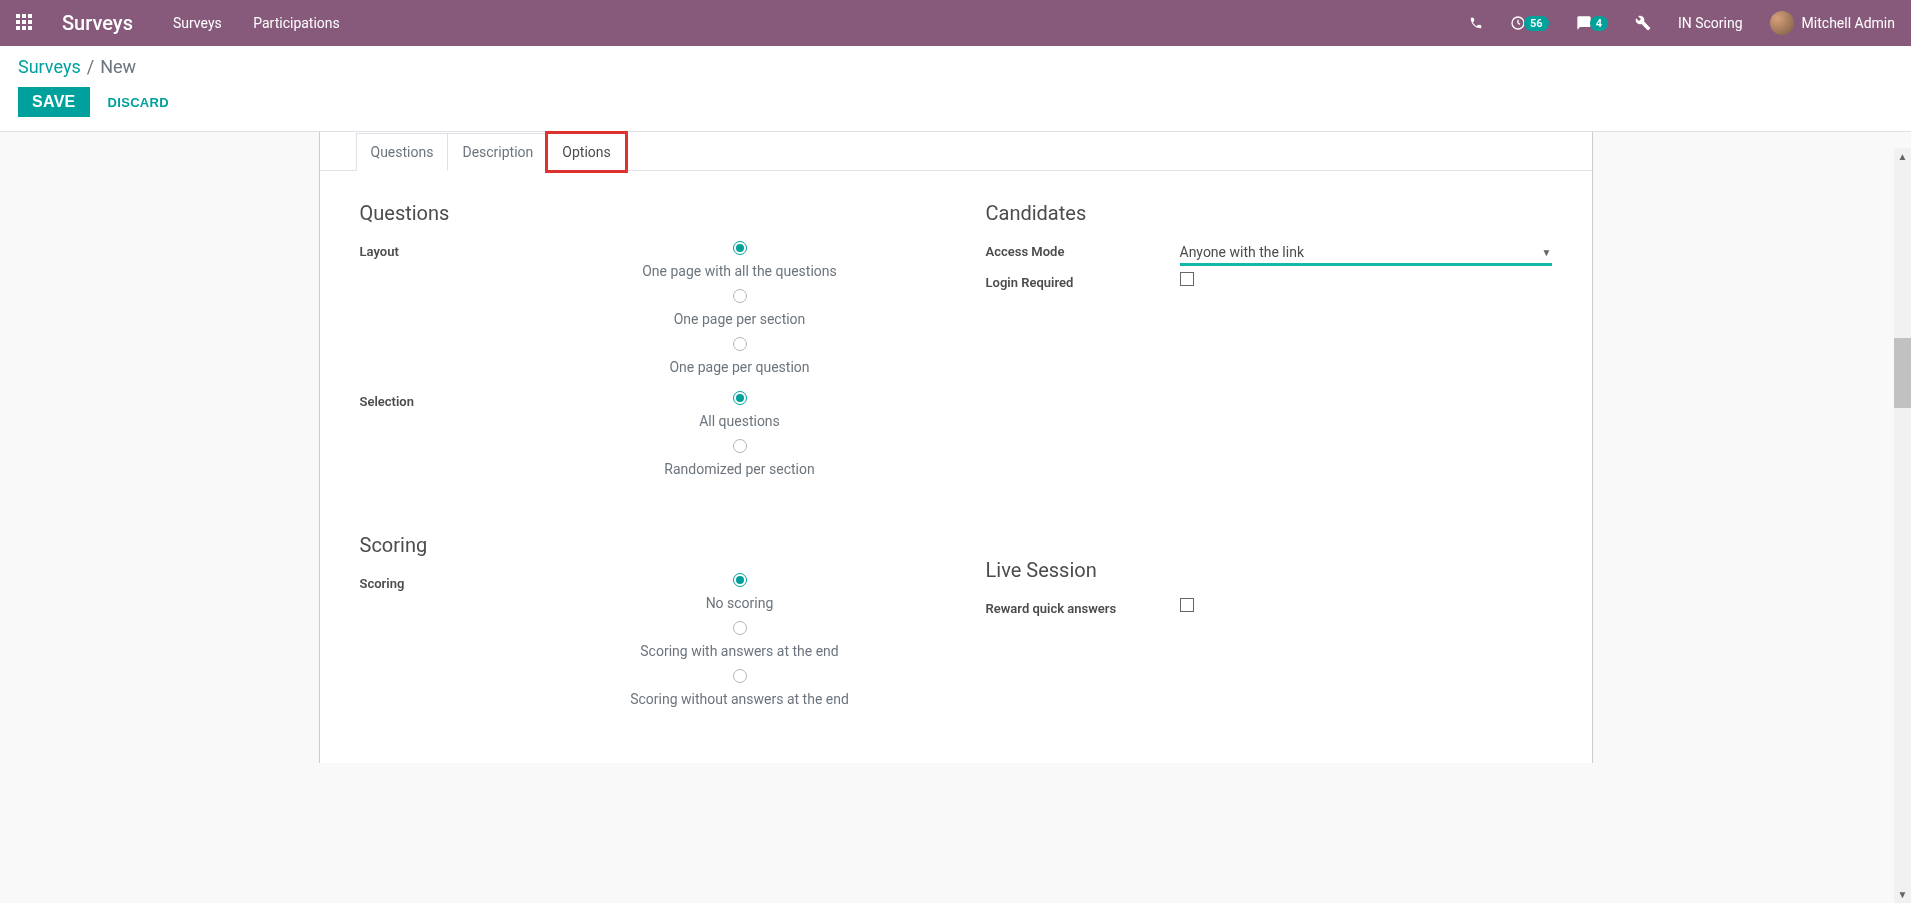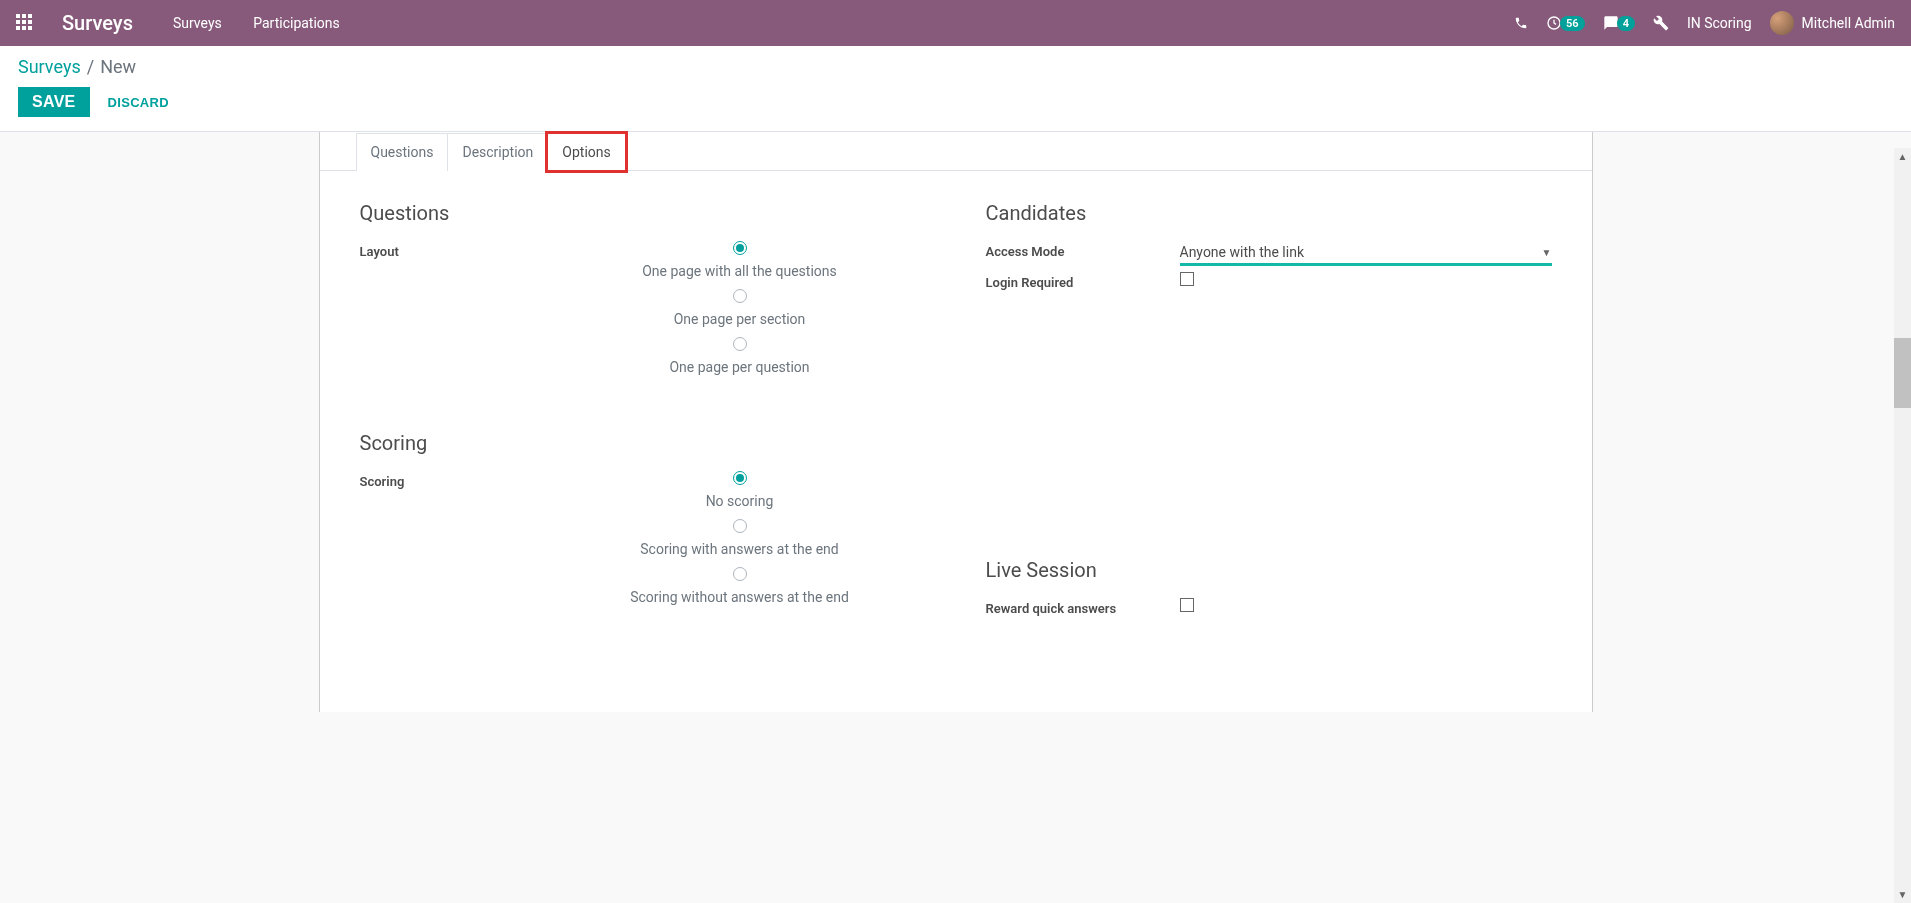--- a/index.html
+++ b/index.html
@@ -4,21 +4,21 @@
 <style>
   * { box-sizing: border-box; margin: 0; padding: 0; }
   body { font-family: -apple-system, BlinkMacSystemFont, "Segoe UI", Roboto, Helvetica, Arial, sans-serif; font-size: 14px; color: #4c4c4c; background: #f9f9f9; }
 
   
   .topbar { background: #875a7b; color: #fff; display: flex; align-items: center; height: 46px; padding: 0 16px; }
   .apps-icon { width: 18px; height: 18px; display: grid; grid-template-columns: repeat(3,4px); grid-template-rows: repeat(3,4px); gap: 2px; margin-right: 28px; cursor: pointer; }
   .apps-icon span { background: #fff; width: 4px; height: 4px; }
   .brand { font-size: 20px; font-weight: 500; margin-right: 40px; }
   .topnav a { color: #fff; text-decoration: none; margin-right: 28px; font-size: 14px; }
-  .topbar-right { margin-left: auto; display: flex; align-items: center; gap: 18px; }
+  .topbar-right { margin-left: auto; display: flex; align-items: center; gap: 27px; }
   .icon-btn { position: relative; cursor: pointer; display: flex; align-items: center; color: #fff; }
   .badge { background: #00a19a; color: #fff; font-size: 11px; font-weight: 600; border-radius: 10px; padding: 1px 6px; margin-left: -2px; }
   .company { font-size: 14px; }
   .avatar { width: 24px; height: 24px; border-radius: 50%; background: radial-gradient(circle at 30% 30%, #d7a07a, #7a5b44); margin-right: 8px; }
   .user { display: flex; align-items: center; cursor: pointer; }
 
   
   .subhead { background: #fff; border-bottom: 1px solid #dee2e6; padding: 10px 18px 14px; }
   .breadcrumb { font-size: 18px; margin-bottom: 10px; display: flex; align-items: center; gap: 6px; }
   .breadcrumb .root { color: #00a09d; cursor: pointer; }
@@ -155,20 +155,33 @@
                 </div>
               <div class="radio-item">
                   <span class="radio"></span>
                   <span>One page per question</span>
                 </div>
             </div>
           </div>
 
 
 
+          <div class="field-row">
+            <div class="field-label">Selection</div>
+            <div class="field-value">
+              <div class="radio-item">
+                  <span class="radio checked"></span>
+                  <span>All questions</span>
+                </div>
+              <div class="radio-item">
+                  <span class="radio"></span>
+                  <span>Randomized per section</span>
+                </div>
+            </div>
+          </div>
 
           <div class="section-gap"></div>
 
           <div class="section-title">Scoring</div>
           <div class="field-row">
             <div class="field-label">Scoring</div>
             <div class="field-value">
               <div class="radio-item">
                   <span class="radio checked"></span>
                   <span>No scoring</span>

